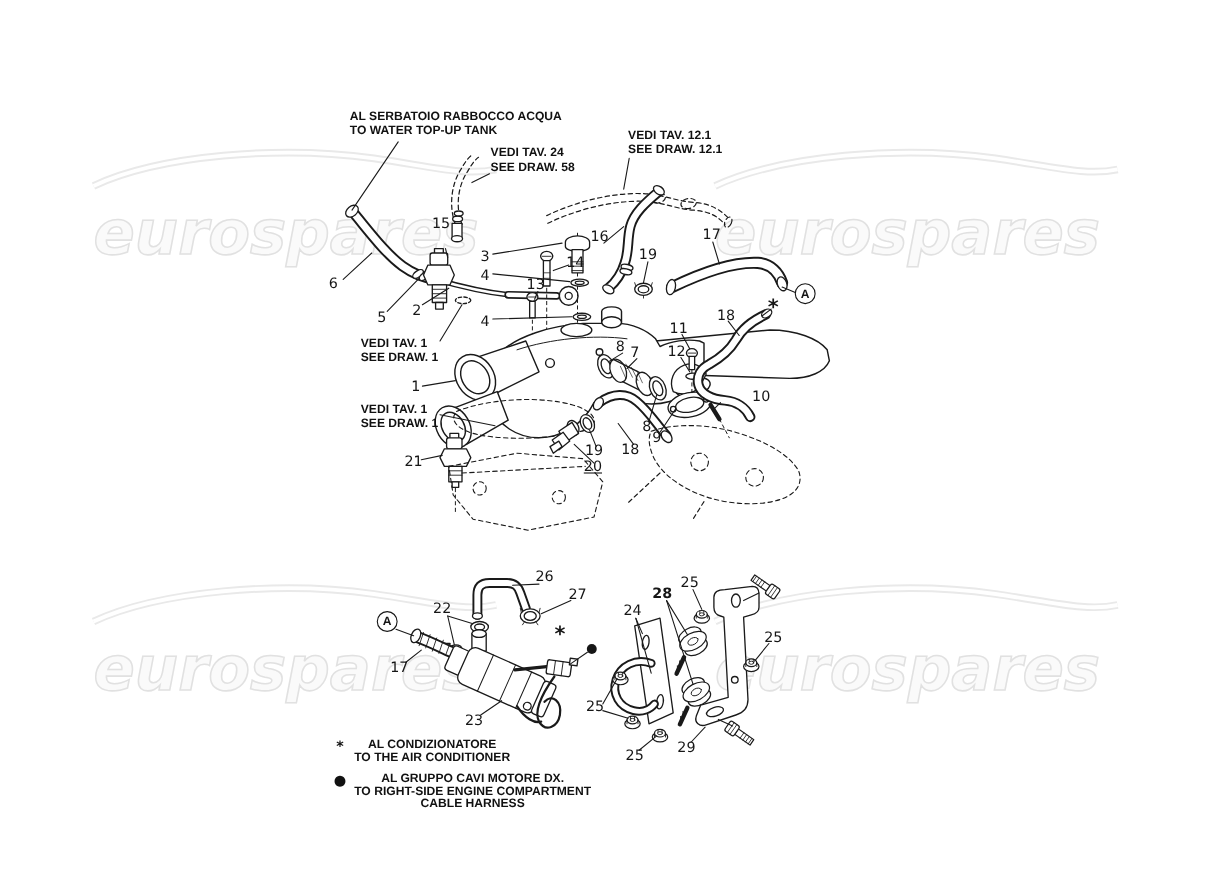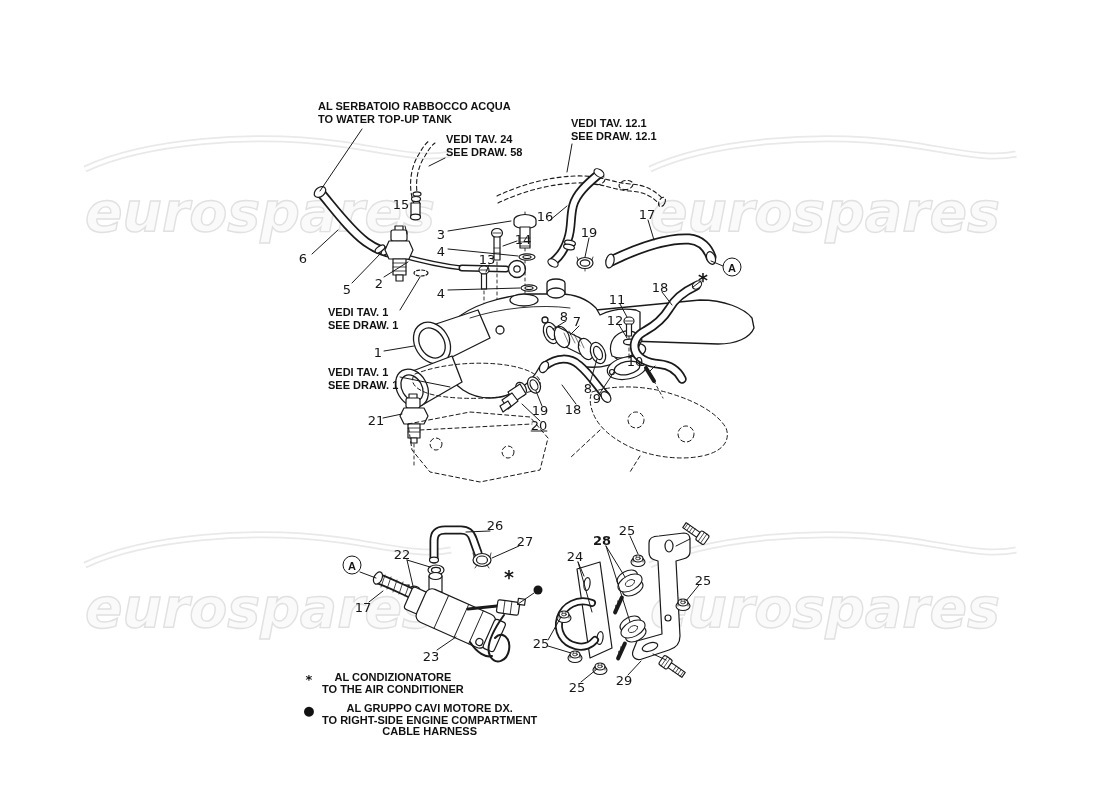--- a/index.html
+++ b/index.html
@@ -457,21 +457,21 @@
     <div class="callout" style="left: 379px; top: 283px;">2</div>
     <div class="callout" style="left: 441px; top: 234px;">3</div>
     <div class="callout" style="left: 441px; top: 251px;">4</div>
     <div class="callout" style="left: 441px; top: 293px;">4</div>
     <div class="callout" style="left: 347px; top: 289px;">5</div>
     <div class="callout" style="left: 303px; top: 258px;">6</div>
     <div class="callout" style="left: 577px; top: 321px;">7</div>
     <div class="callout" style="left: 564px; top: 316px;">8</div>
     <div class="callout" style="left: 588px; top: 388px;">8</div>
     <div class="callout" style="left: 597px; top: 398px;">9</div>
-    <div class="callout" style="left: 635px; top: 361px;">10</div>
+    <div class="callout" style="left: 692px; top: 361px;">10</div>
     <div class="callout" style="left: 617px; top: 299px;">11</div>
     <div class="callout" style="left: 615px; top: 320px;">12</div>
     <div class="callout" style="left: 487px; top: 259px;">13</div>
     <div class="callout" style="left: 523px; top: 239px;">14</div>
     <div class="callout" style="left: 401px; top: 204px;">15</div>
     <div class="callout" style="left: 545px; top: 216px;">16</div>
     <div class="callout" style="left: 647px; top: 214px;">17</div>
     <div class="callout" style="left: 363px; top: 607px;">17</div>
     <div class="callout" style="left: 660px; top: 287px;">18</div>
     <div class="callout" style="left: 573px; top: 409px;">18</div>

